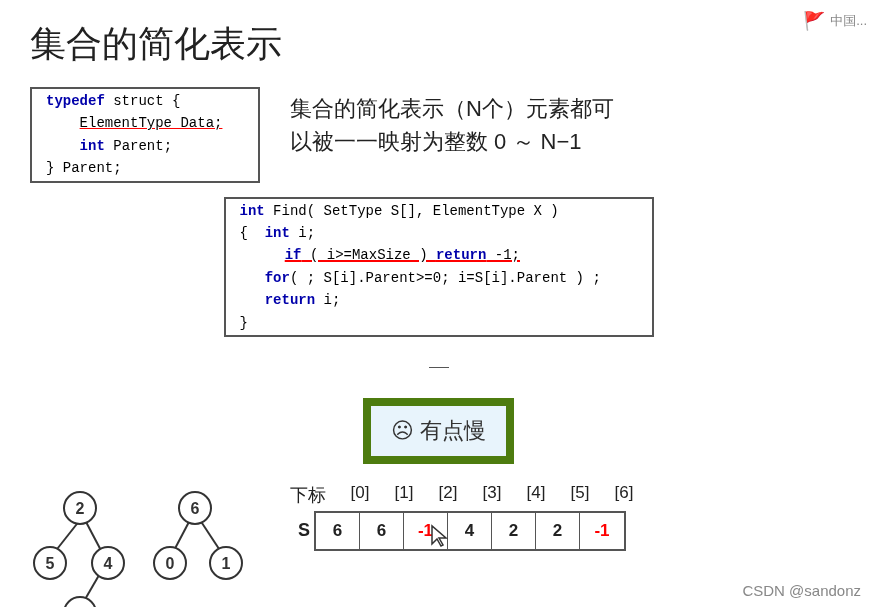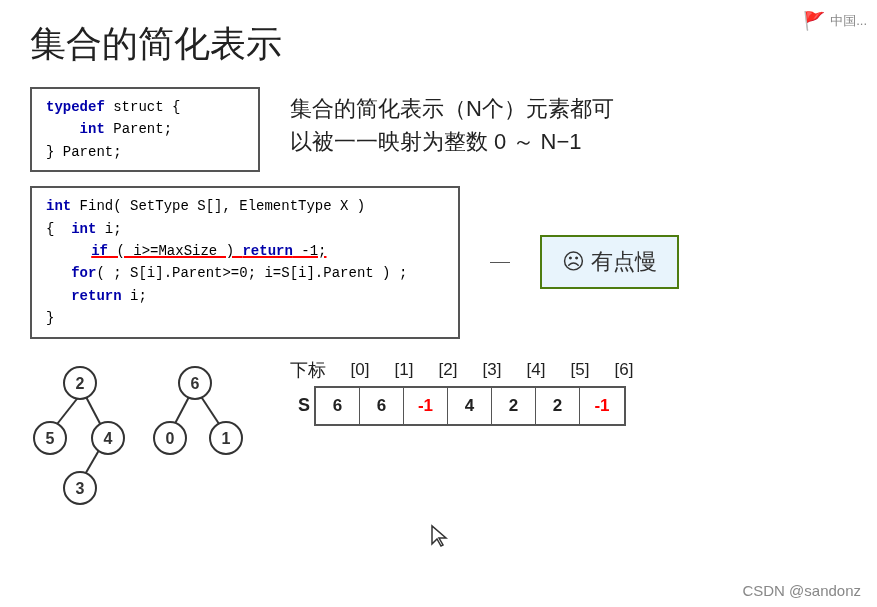--- a/index.html
+++ b/index.html
@@ -29,21 +29,21 @@
 
     .content-row {
       display: flex;
       align-items: flex-start;
       margin-bottom: 14px;
       gap: 30px;
     }
 
     .code-box {
       border: 2px solid #555;
-      padding: 7px 14px;
+      padding: 1px 14px;
       font-family: 'Courier New', monospace;
       font-size: 14px;
       background: #fff;
       line-height: 1.6;
       min-width: 260px;
     }
 
     .code-box.wide {
       min-width: 430px;
     }
@@ -51,21 +51,21 @@
     .code-kw { color: #00a; font-weight: bold; }
 
     .desc-text {
       font-size: 22px;
       color: #222;
       line-height: 1.5;
       padding-top: 5px;
     }
 
     .slow-box {
-      border: 2px solid #4d7c0f;
+      border: 8px solid #4d7c0f;
       background: #e8f4fc;
       padding: 10px 20px;
       font-size: 22px;
       color: #333;
       display: flex;
       align-items: center;
       gap: 8px;
       white-space: nowrap;
     }
 
@@ -88,21 +88,20 @@
       width: 230px;
       height: 160px;
     }
 
     .table-area {
       padding-top: 5px;
     }
 
     .table-label-row {
       display: flex;
-      align-items: center;
       margin-bottom: 4px;
       gap: 0;
     }
 
     .table-label {
       font-size: 18px;
       color: #222;
       margin-right: 8px;
       min-width: 40px;
     }
@@ -192,34 +191,37 @@
 
   <div class="page-title">集合的简化表示</div>
 
   <div class="content-row">
 
     <div class="code-box" style="min-width:230px;">
       <div>
         <span class="code-kw">typedef</span> struct {
       </div>
       <div>
+        &nbsp;&nbsp;&nbsp;&nbsp;<span style="text-decoration:underline;text-decoration-color:red;">ElementType Data;</span>
+      </div>
+      <div>
         &nbsp;&nbsp;&nbsp;&nbsp;<span class="code-kw">int</span> Parent;
       </div>
       <div>
         } Parent;
       </div>
     </div>
 
     <div class="desc-text">
       <div>集合的简化表示（N个）元素都可</div>
       <div>以被一一映射为整数 0 ～ N−1</div>
     </div>
   </div>
 
-  <div class="content-row" style="align-items:center;">
+  <div class="content-row" style="align-items:center;flex-direction:column;">
 
     <div class="code-box wide">
       <div>
         <span class="code-kw">int</span> Find( SetType S[], ElementType X )
       </div>
       <div>
         {&nbsp; <span class="code-kw">int</span> i;
       </div>
       <div style="position:relative;">
         &nbsp;&nbsp;&nbsp;<span style="text-decoration:underline 2px;text-decoration-color:red;margin-left:20px;"><span class="code-kw">if</span> ( i&gt;=MaxSize ) <span class="code-kw">return</span> -1;</span>

